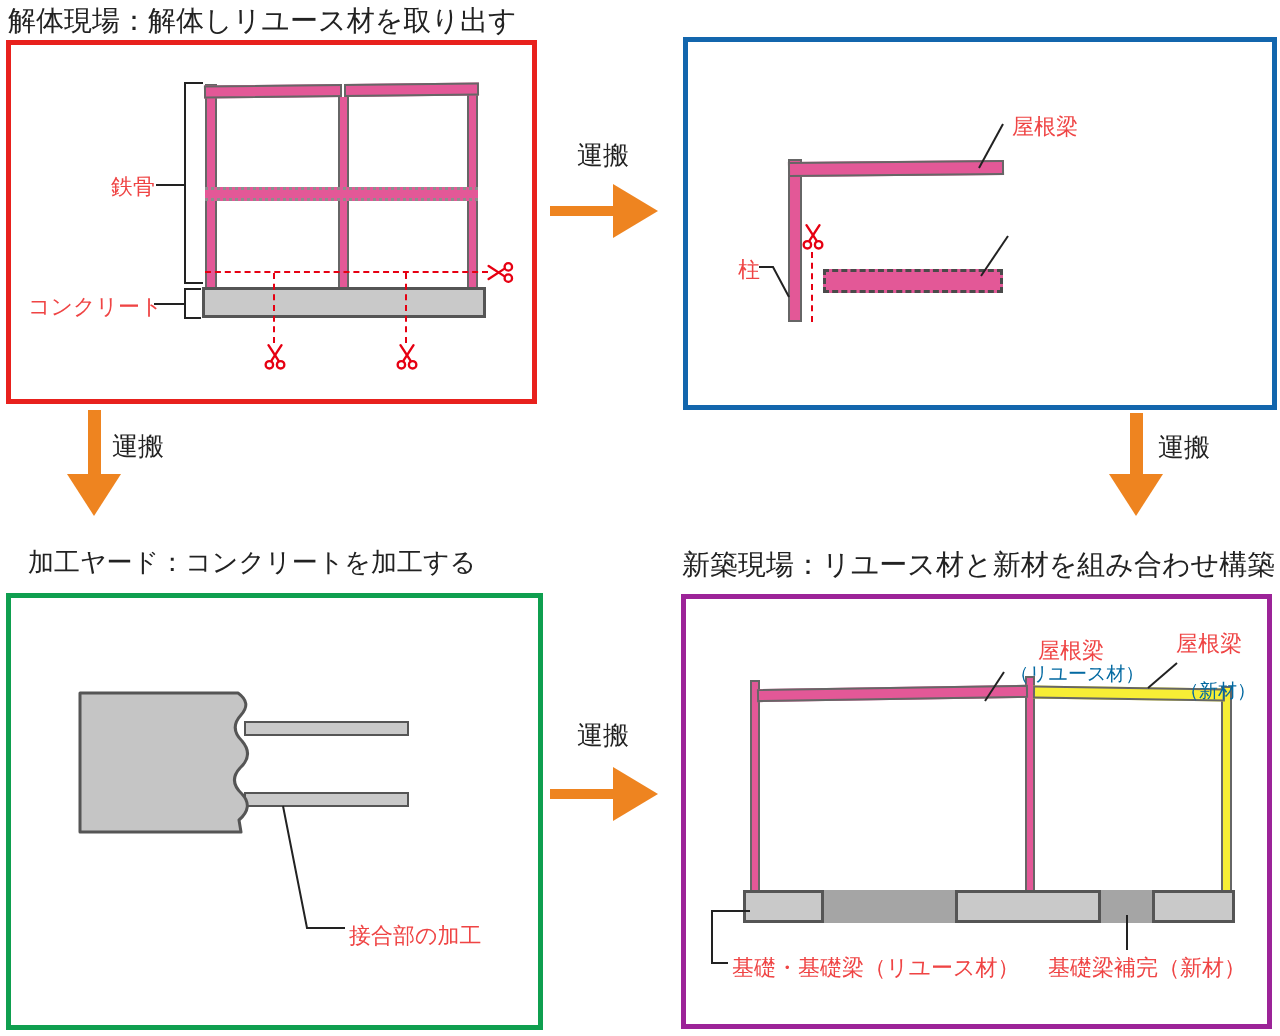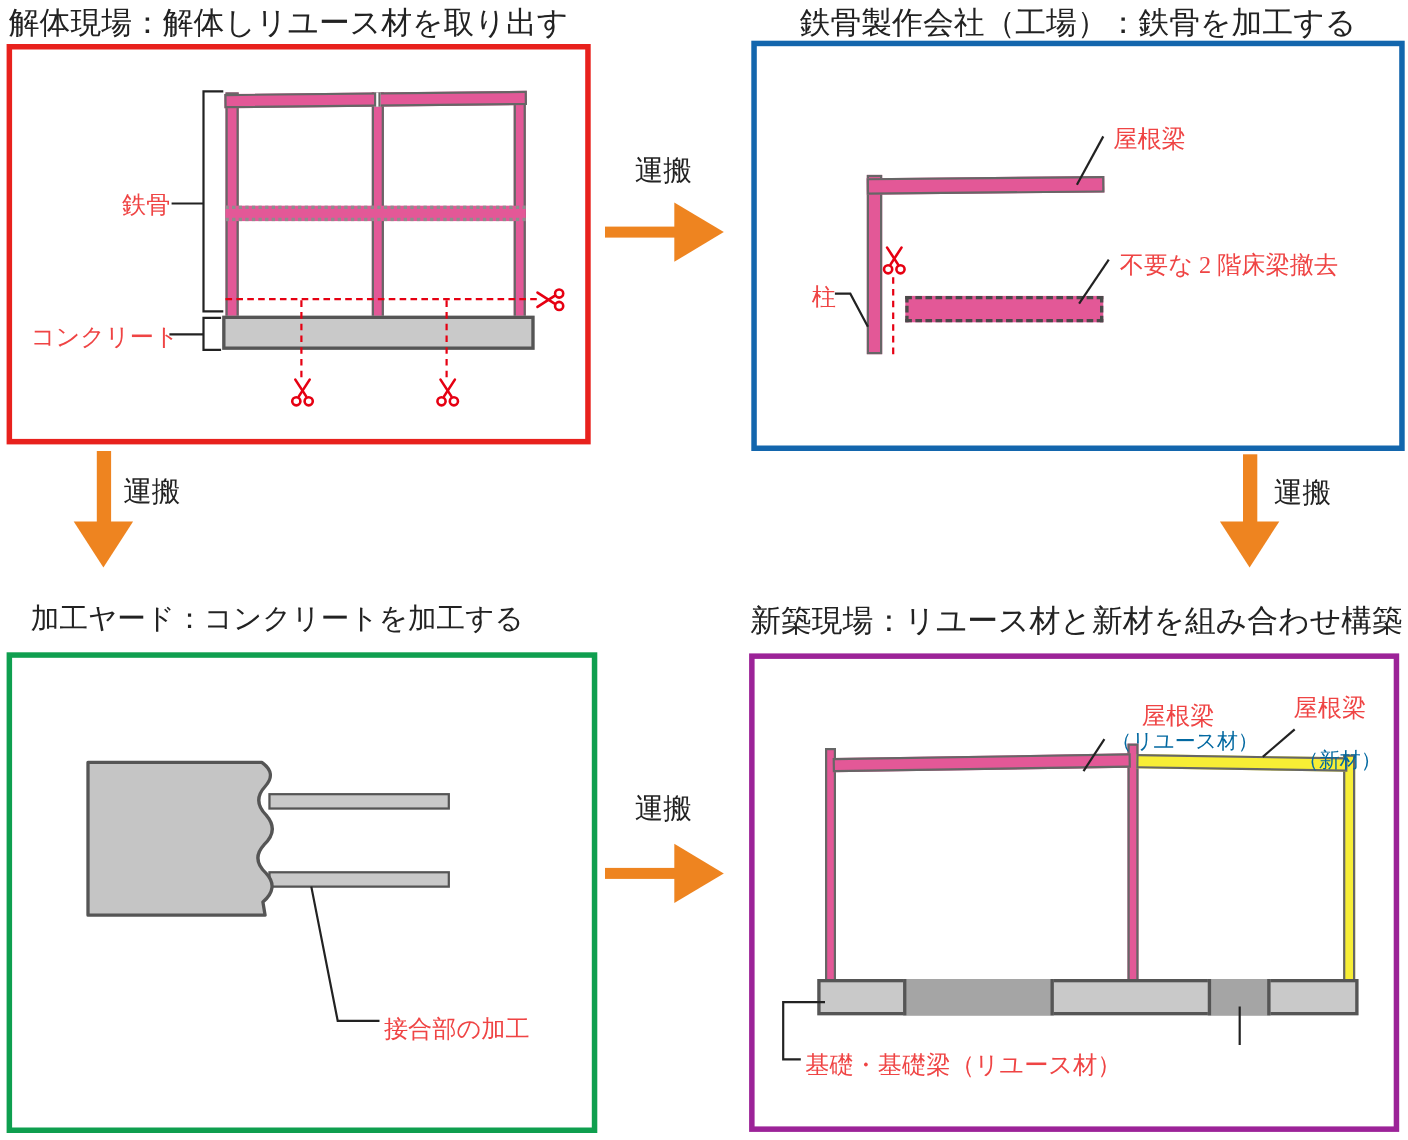--- a/index.html
+++ b/index.html
@@ -33,21 +33,20 @@
   .dashedbeam{position:absolute;box-sizing:border-box;background:#e35897;border:3px dashed #4a4a4a;}
   svg.icon{position:absolute;overflow:visible;}
   #leader-overlay{position:absolute;left:0;top:0;pointer-events:none;}
 </style>
 </head>
 <body>
 
 <div id="stage">
 
   <div class="title" style="left:8px;top:2px;">解体現場：解体しリユース材を取り出す</div>
-  <div class="title" style="left:727px;top:2px;">鉄骨製作会社（工場）：鉄骨を加工する</div>
   <div class="title" style="left:28px;top:545px;font-size:26px;">加工ヤード：コンクリートを加工する</div>
   <div class="title" style="left:682px;top:546px;">新築現場：リユース材と新材を組み合わせ構築</div>
 
   <div class="panel p-red" style="left:6px;top:40px;width:531px;height:364px;"></div>
   <div class="panel p-blue" style="left:683px;top:37px;width:594px;height:373px;"></div>
   <div class="panel p-green" style="left:6px;top:593px;width:537px;height:437px;"></div>
   <div class="panel p-purple" style="left:681px;top:594px;width:591px;height:435px;"></div>
 
   <div class="pinkbar" style="left:205px;top:84px;width:12px;height:206px;"></div>
   <div class="pinkbar" style="left:338px;top:84px;width:11px;height:206px;"></div>
@@ -63,21 +62,20 @@
 
   <div class="lbl" style="left:111px;top:172px;">鉄骨</div>
   <div class="lbl" style="left:28px;top:292px;">コンクリート</div>
 
   <div class="pinkbar" style="left:788px;top:159px;width:14px;height:163px;"></div>
   <div class="pinkbar" style="left:788px;top:161px;width:216px;height:15px;transform:rotate(-0.5deg);"></div>
   <div class="dashedbeam" style="left:823px;top:269px;width:180px;height:24px;"></div>
   <div class="dash-v" style="left:811px;top:252px;height:70px;"></div>
 
   <div class="lbl" style="left:1012px;top:112px;">屋根梁</div>
-  <div class="lbl" style="left:1018px;top:226px;">不要な 2 階床梁撤去</div>
   <div class="lbl" style="left:738px;top:255px;">柱</div>
 
   <div class="graybar" style="left:244px;top:721px;width:165px;height:15px;"></div>
   <div class="graybar" style="left:244px;top:792px;width:165px;height:15px;"></div>
   <svg class="icon" style="left:75px;top:688px;" width="185" height="150" viewBox="0 0 185 150">
     <path d="M5,5 L163,5 Q177,15 166,27 Q154,40 167,53 Q179,67 165,80 Q153,93 167,106 Q179,119 164,132 L166,144 L5,144 Z" fill="#c5c5c5" stroke="#555" stroke-width="3" stroke-linejoin="round"></path>
   </svg>
   <div class="lbl" style="left:349px;top:921px;">接合部の加工</div>
 
   <div class="pinkbar" style="left:750px;top:680px;width:10px;height:213px;"></div>
@@ -88,20 +86,21 @@
 
   <div class="slab" style="left:743px;top:890px;width:492px;height:33px;"></div>
   <div class="darkseg" style="left:821px;top:890px;width:137px;height:33px;"></div>
   <div class="darkseg" style="left:1098px;top:890px;width:57px;height:33px;"></div>
 
   <div class="lbl" style="left:1038px;top:636px;">屋根梁</div>
   <div class="lbl-s" style="left:1010px;top:661px;">（リユース材）</div>
   <div class="lbl" style="left:1176px;top:629px;">屋根梁</div>
   <div class="lbl-s" style="left:1180px;top:654px;margin-top:24px;">（新材）</div>
   <div class="lbl" style="left:732px;top:953px;">基礎・基礎梁（リユース材）</div>
+  <div class="lbl" style="left:1048px;top:953px;">基礎梁補完（新材）</div>
 
   <div class="shaft-h" style="left:550px;top:206px;width:64px;height:10px;"></div>
   <div class="head-right" style="left:613px;top:184px;"></div>
   <div class="unpan" style="left:577px;top:138px;">運搬</div>
 
   <div class="shaft-v" style="left:88px;top:410px;width:13px;height:65px;"></div>
   <div class="head-down" style="left:67px;top:474px;"></div>
   <div class="unpan" style="left:112px;top:429px;">運搬</div>
 
   <div class="shaft-v" style="left:1130px;top:413px;width:13px;height:62px;"></div>

